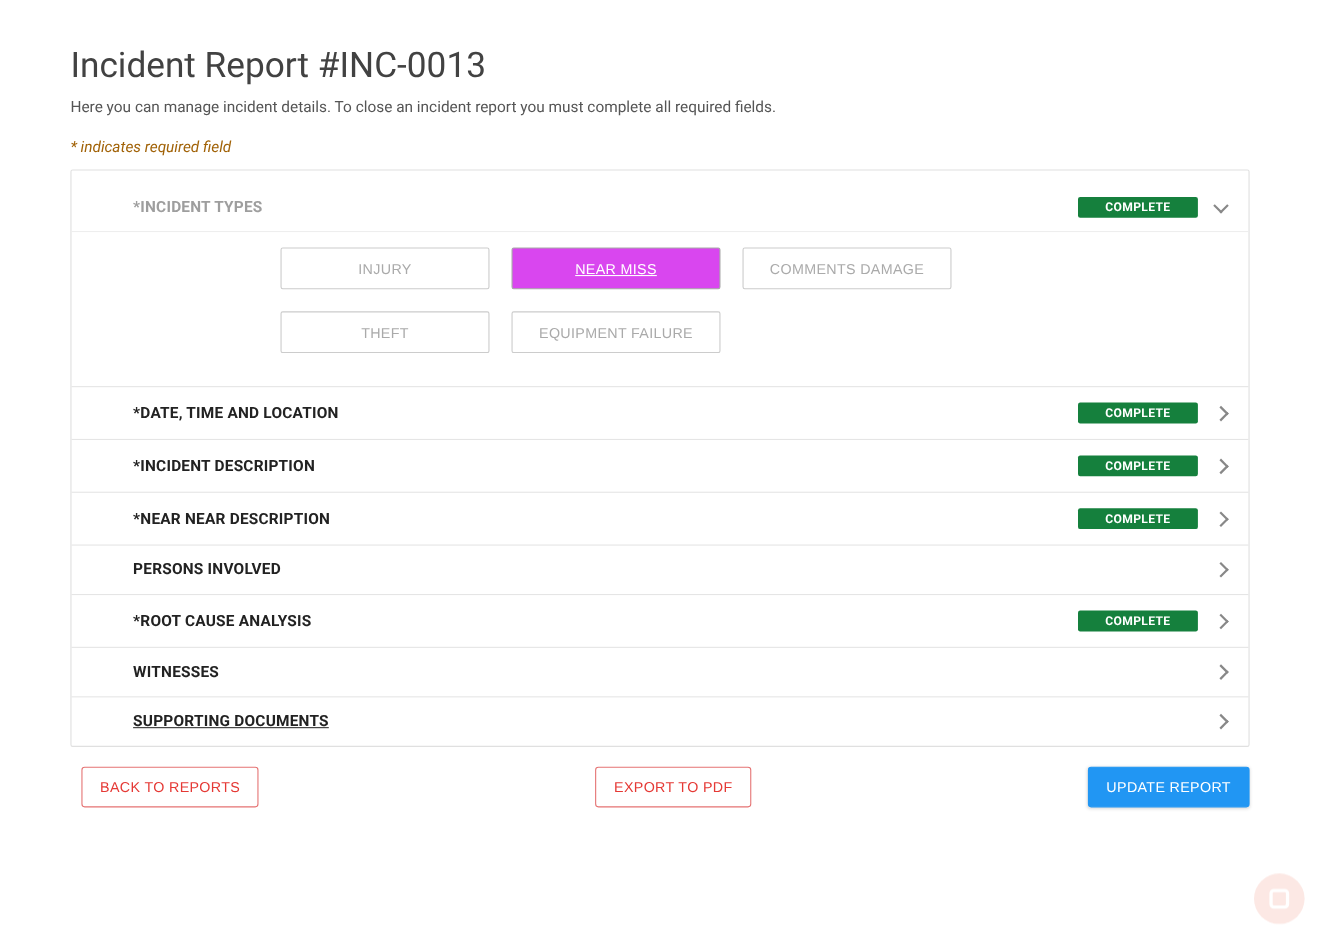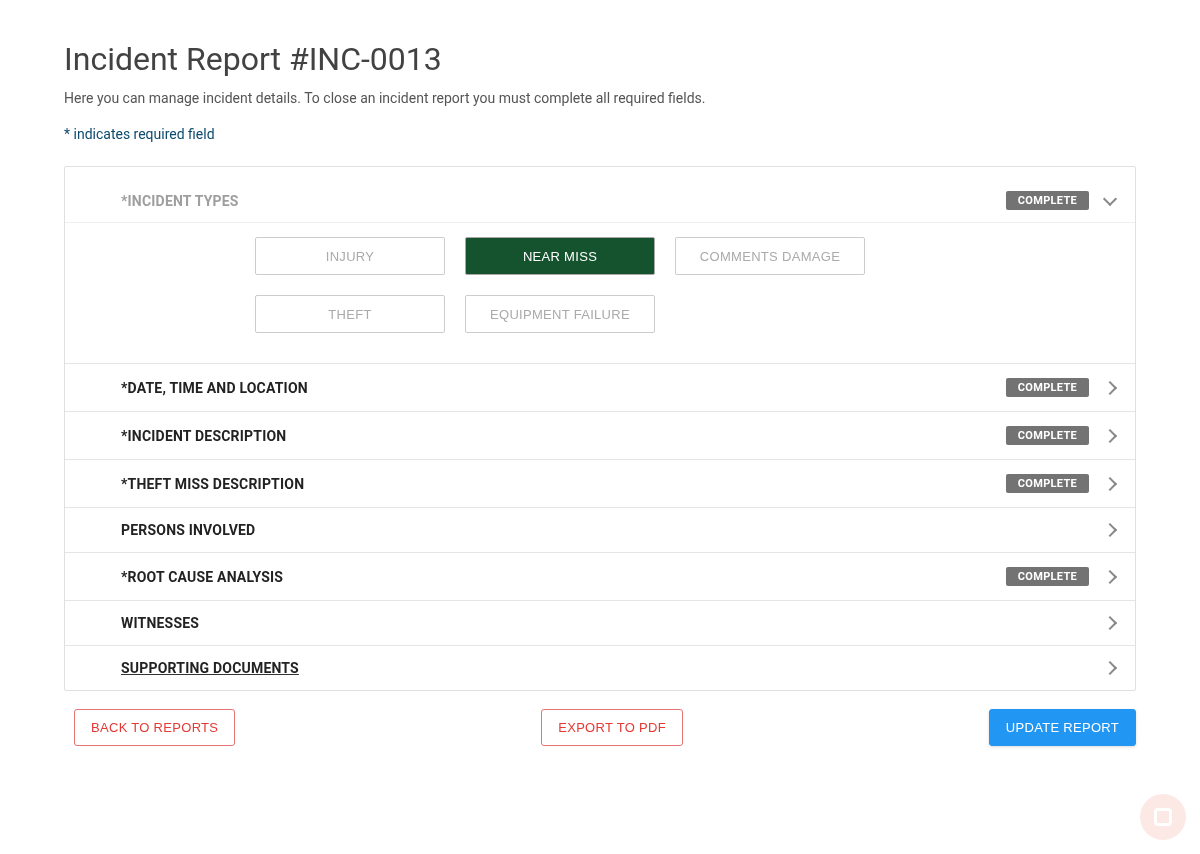--- a/index.html
+++ b/index.html
@@ -18,23 +18,24 @@
   font-weight: 400;
   color: #424242;
   margin-bottom: 12px;
 }
 .page-subtitle {
   font-size: 14px;
   color: #555;
   margin-bottom: 20px;
 }
 .required-note {
+  font-style: italic;
   font-size: 14px;
-  color: #0c4a6e;
-  margin-bottom: 24px;
+  color: #a16207;
+  margin-bottom: 12px;
 }
 .card {
   border: 1px solid #e0e0e0;
   border-radius: 2px;
   padding: 0;
   margin-bottom: 18px;
 }
 .section {
   border-bottom: 1px solid #e5e5e5;
 }
@@ -62,25 +63,25 @@
 }
 .section-title.muted {
   color: #9e9e9e;
 }
 .section-right {
   display: flex;
   align-items: center;
   gap: 16px;
 }
 .badge {
-  background: #737373;
+  background: #15803d;
   color: #fff;
   font-size: 11px;
   font-weight: 700;
-  padding: 3px 12px;
+  padding: 3px 25px;
   border-radius: 2px;
   letter-spacing: 0.3px;
 }
 .chevron {
   width: 10px;
   height: 10px;
   border-right: 2px solid #888;
   border-bottom: 2px solid #888;
   transform: rotate(-45deg);
   flex-shrink: 0;
@@ -109,23 +110,24 @@
   font-size: 13px;
   font-weight: 500;
   letter-spacing: 0.3px;
   cursor: pointer;
   display: flex;
   align-items: center;
   justify-content: center;
   border-radius: 2px;
 }
 .type-btn.selected {
-  background: #14532d;
+  background: #d946ef;
   color: #fff;
   border-color: #a8a8a8;
+  text-decoration: underline;
 }
 .btn {
   padding: 10px 16px;
   font-size: 13px;
   font-weight: 500;
   border-radius: 3px;
   border: 1px solid transparent;
   cursor: pointer;
   letter-spacing: 0.3px;
   text-align: center;
@@ -211,21 +213,21 @@
         <div class="section-header">
           <span class="section-title">*INCIDENT DESCRIPTION</span>
           <div class="section-right">
             <span class="badge">COMPLETE</span>
             <span class="chevron"></span>
           </div>
         </div>
       </div>
       <div class="section">
         <div class="section-header">
-          <span class="section-title">*THEFT MISS DESCRIPTION</span>
+          <span class="section-title">*NEAR NEAR DESCRIPTION</span>
           <div class="section-right">
             <span class="badge">COMPLETE</span>
             <span class="chevron"></span>
           </div>
         </div>
       </div>
       <div class="section">
         <div class="section-header">
           <span class="section-title">PERSONS INVOLVED</span>
           <div class="section-right">

